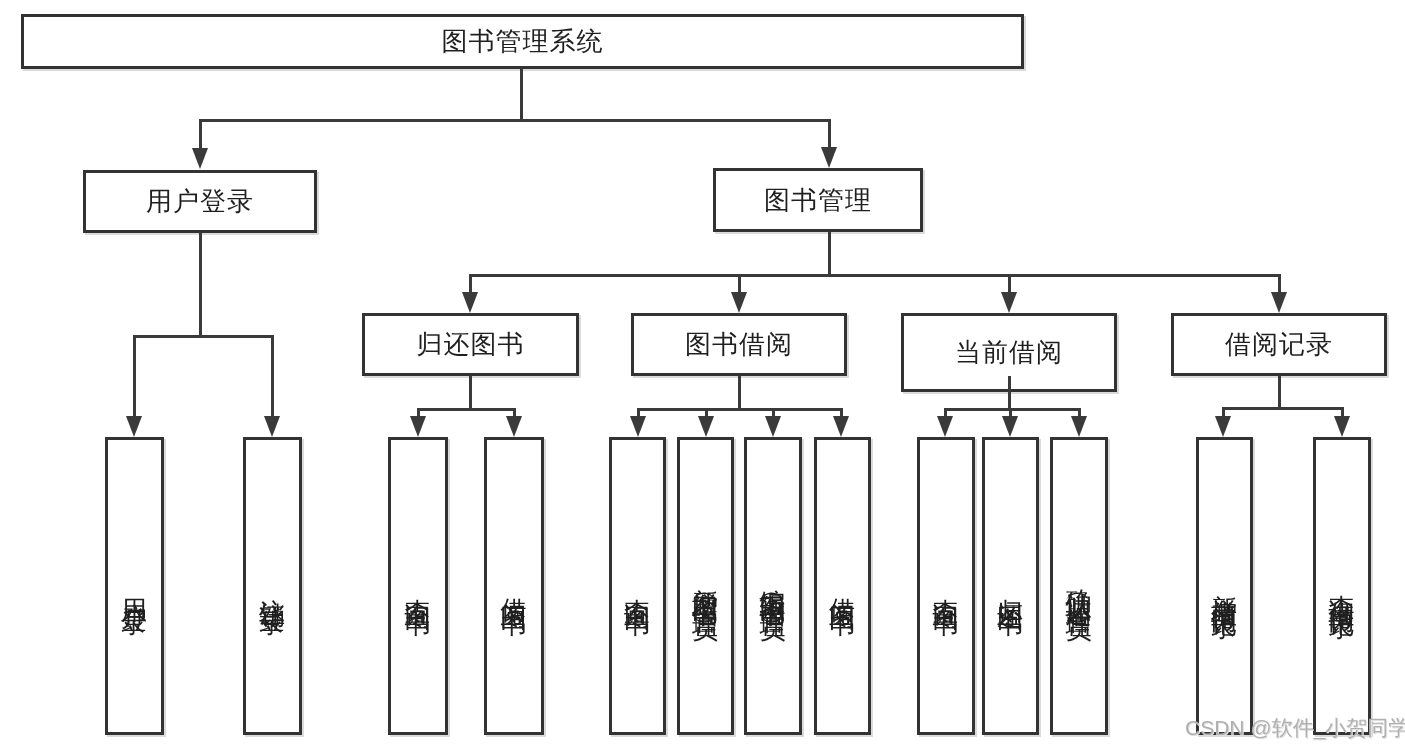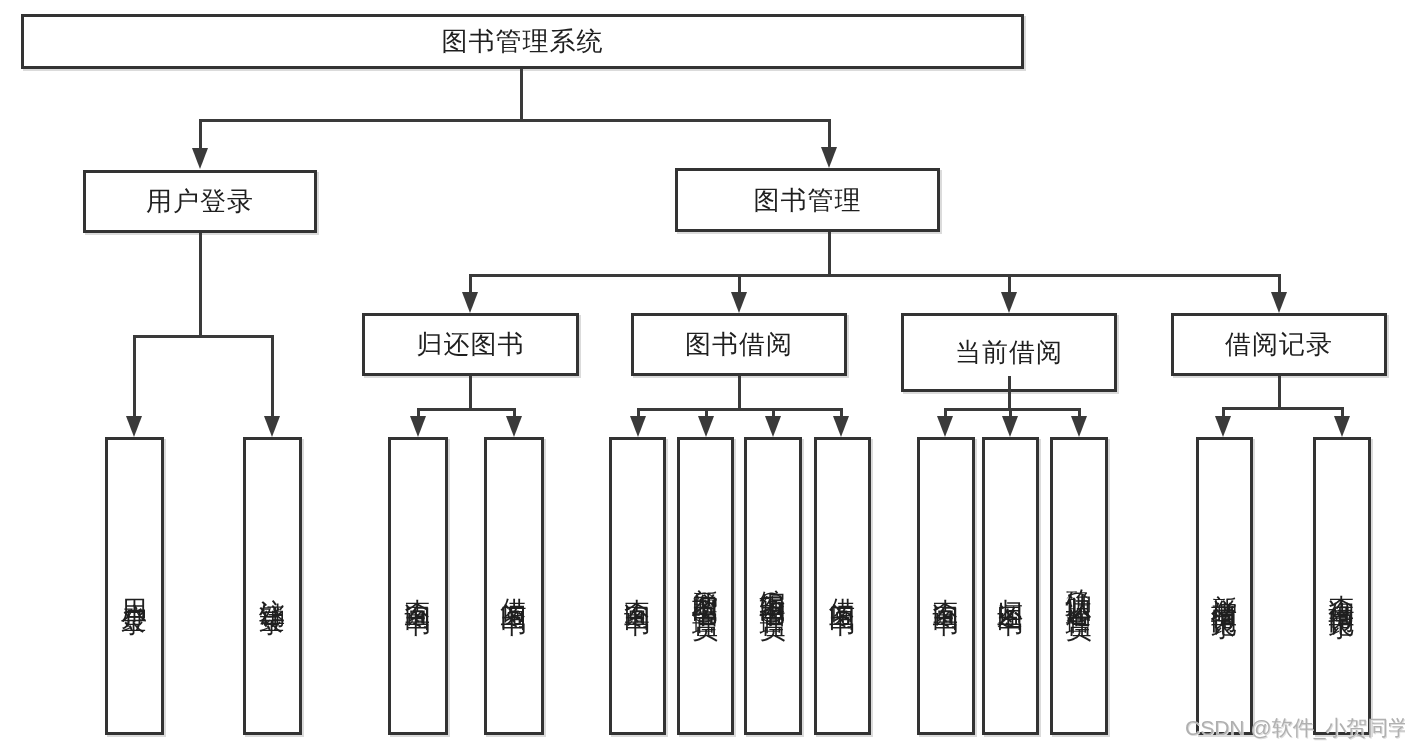--- a/index.html
+++ b/index.html
@@ -54,21 +54,21 @@
   <div class="box hbox" style="left:21px;top:14px;width:1003px;height:55px">图书管理系统</div>
 
   <div class="line" style="left:520px;top:69px;width:3px;height:50px"></div>
   <div class="line" style="left:199px;top:119px;width:632px;height:3px"></div>
   <div class="line" style="left:199px;top:119px;width:3px;height:29px"></div>
   <div class="arrow" style="left:192px;top:148px"></div>
   <div class="line" style="left:828px;top:119px;width:3px;height:29px"></div>
   <div class="arrow" style="left:821px;top:147px"></div>
 
   <div class="box hbox" style="left:83px;top:170px;width:234px;height:63px">用户登录</div>
-  <div class="box hbox" style="left:675px;top:168px;width:265px;height:64px">图书管理</div>
+  <div class="box hbox" style="left:713px;top:168px;width:210px;height:64px">图书管理</div>
 
   <div class="line" style="left:199px;top:233px;width:3px;height:102px"></div>
   <div class="line" style="left:133px;top:335px;width:141px;height:3px"></div>
   <div class="line" style="left:133px;top:335px;width:3px;height:81px"></div>
   <div class="arrow" style="left:126px;top:416px"></div>
   <div class="line" style="left:271px;top:335px;width:3px;height:81px"></div>
   <div class="arrow" style="left:264px;top:416px"></div>
 
   <div class="line" style="left:828px;top:232px;width:3px;height:42px"></div>
   <div class="line" style="left:469px;top:274px;width:812px;height:3px"></div>

